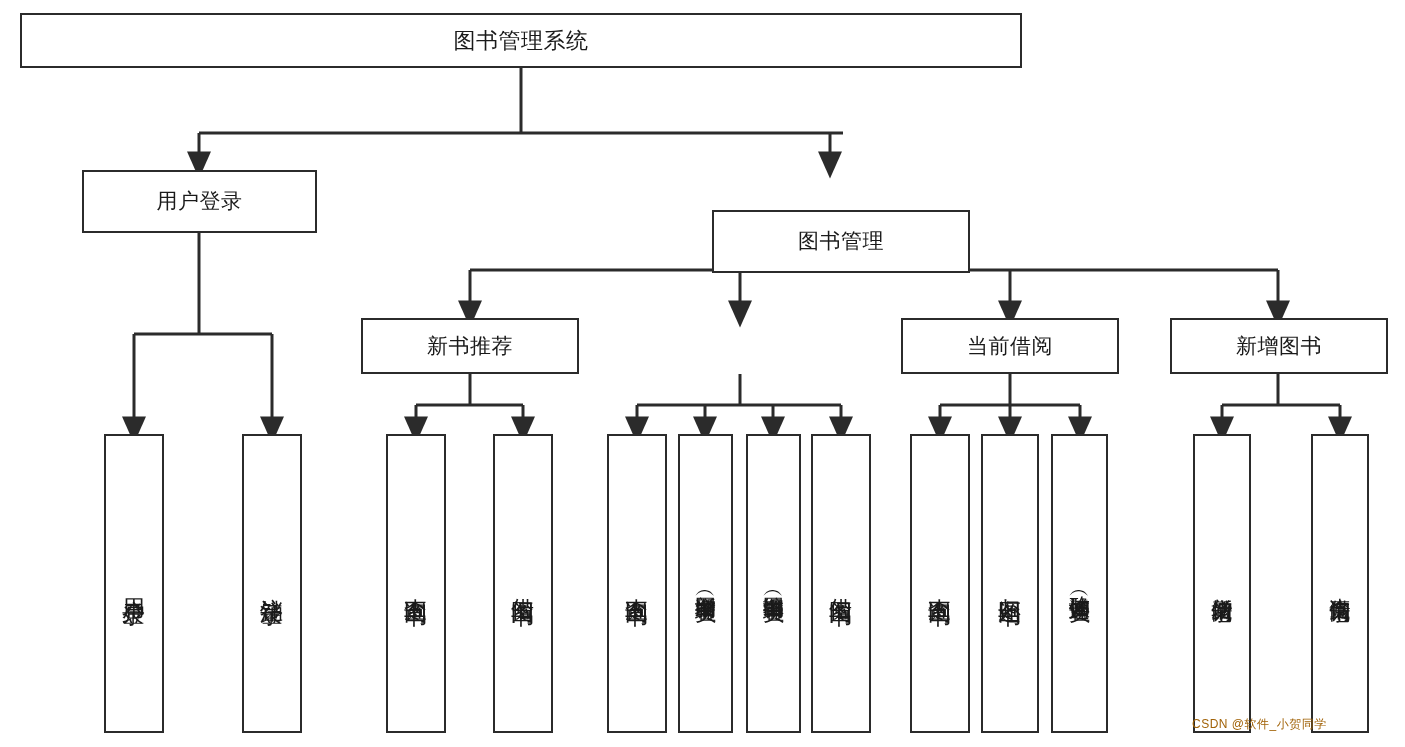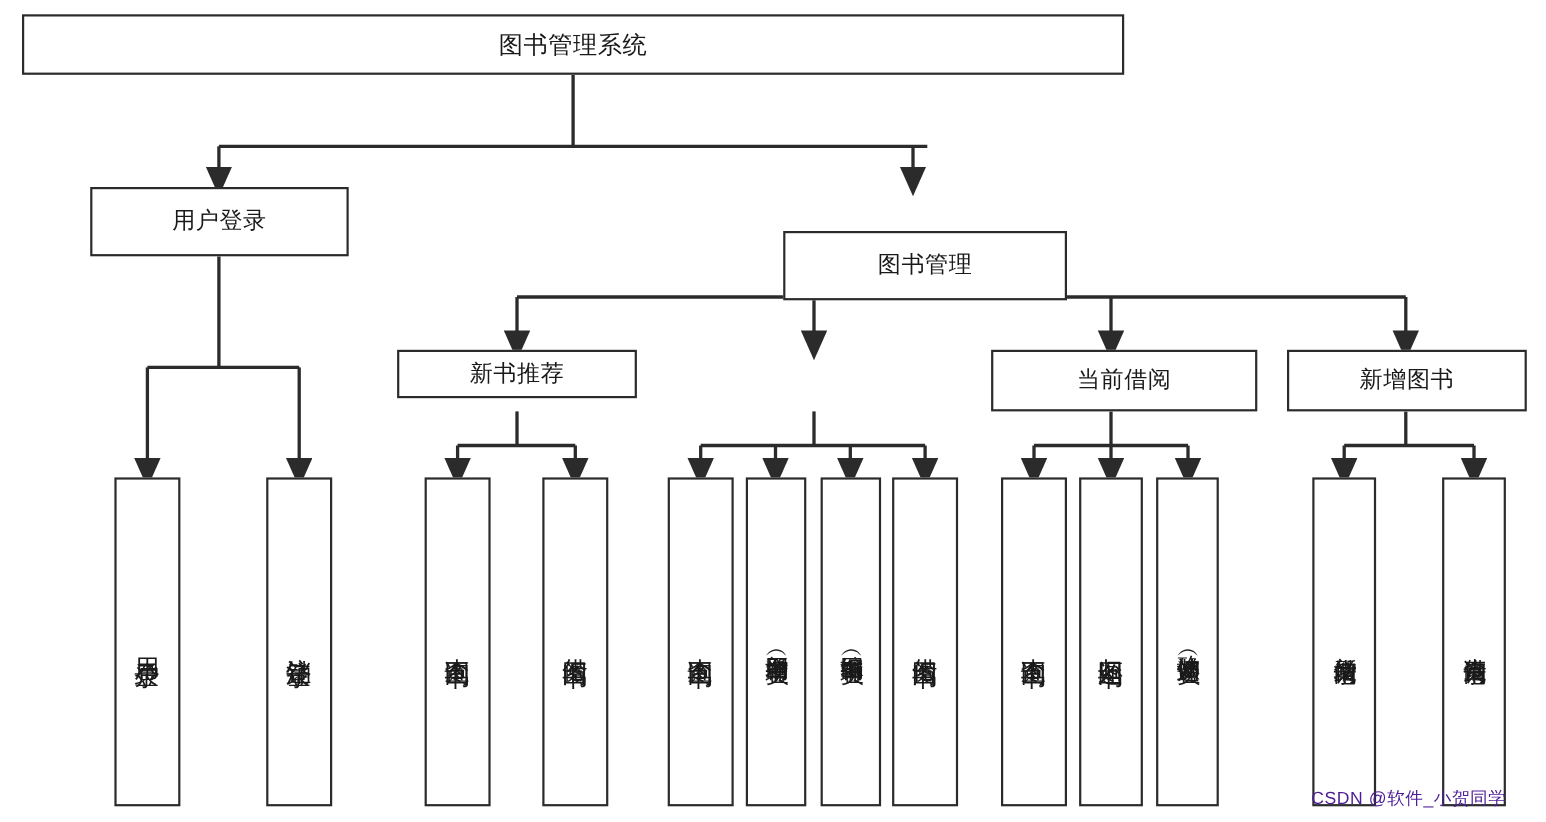--- a/index.html
+++ b/index.html
@@ -63,22 +63,22 @@
     letter-spacing: 2px;
     white-space: nowrap;
     max-height: 270px;
   }
   .node.vert.narrow .label {
     font-size: 21px;
     letter-spacing: 1px;
   }
   .watermark {
     position: absolute;
-    font-size: 16px;
-    color: #4c1d95;
+    font-size: 12px;
+    color: #a16207;
     white-space: nowrap;
     letter-spacing: 0.5px;
   }
 </style>
 </head>
 <body>
 
 <div id="canvas">
 
   <svg id="edges" viewBox="0 0 1405 747" xmlns="http://www.w3.org/2000/svg">
@@ -136,26 +136,26 @@
   </div>
 
   <div class="node horiz" style="left:82px; top:170px; width:235px; height:63px;">
     <span class="label">用户登录</span>
   </div>
 
   <div class="node horiz" style="left:712px; top:170px; width:258px; height:63px;margin-top:40px;">
     <span class="label">图书管理</span>
   </div>
 
-  <div class="node horiz" style="left:361px; top:318px; width:218px; height:44px;">
+  <div class="node horiz" style="left:361px; top:318px; width:218px; height:56px;">
     <span class="label">新书推荐</span>
   </div>
 
 
-  <div class="node horiz" style="left:901px; top:318px; width:242px; height:56px;">
+  <div class="node horiz" style="left:901px; top:318px; width:218px; height:56px;">
     <span class="label">当前借阅</span>
   </div>
 
   <div class="node horiz" style="left:1170px; top:318px; width:218px; height:56px;">
     <span class="label">新增图书</span>
   </div>
 
   <div class="node vert" style="left:104px; top:434px; width:60px; height:299px;">
     <span class="label">用户登录</span>
   </div>

